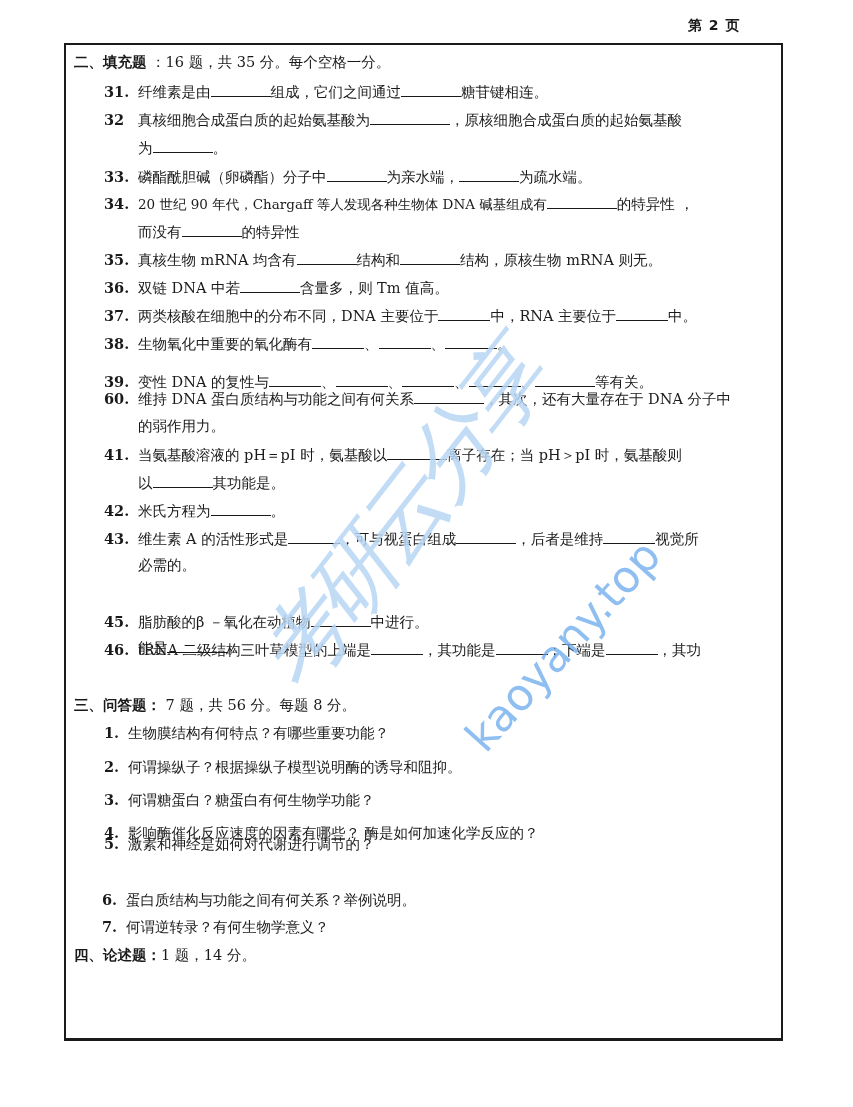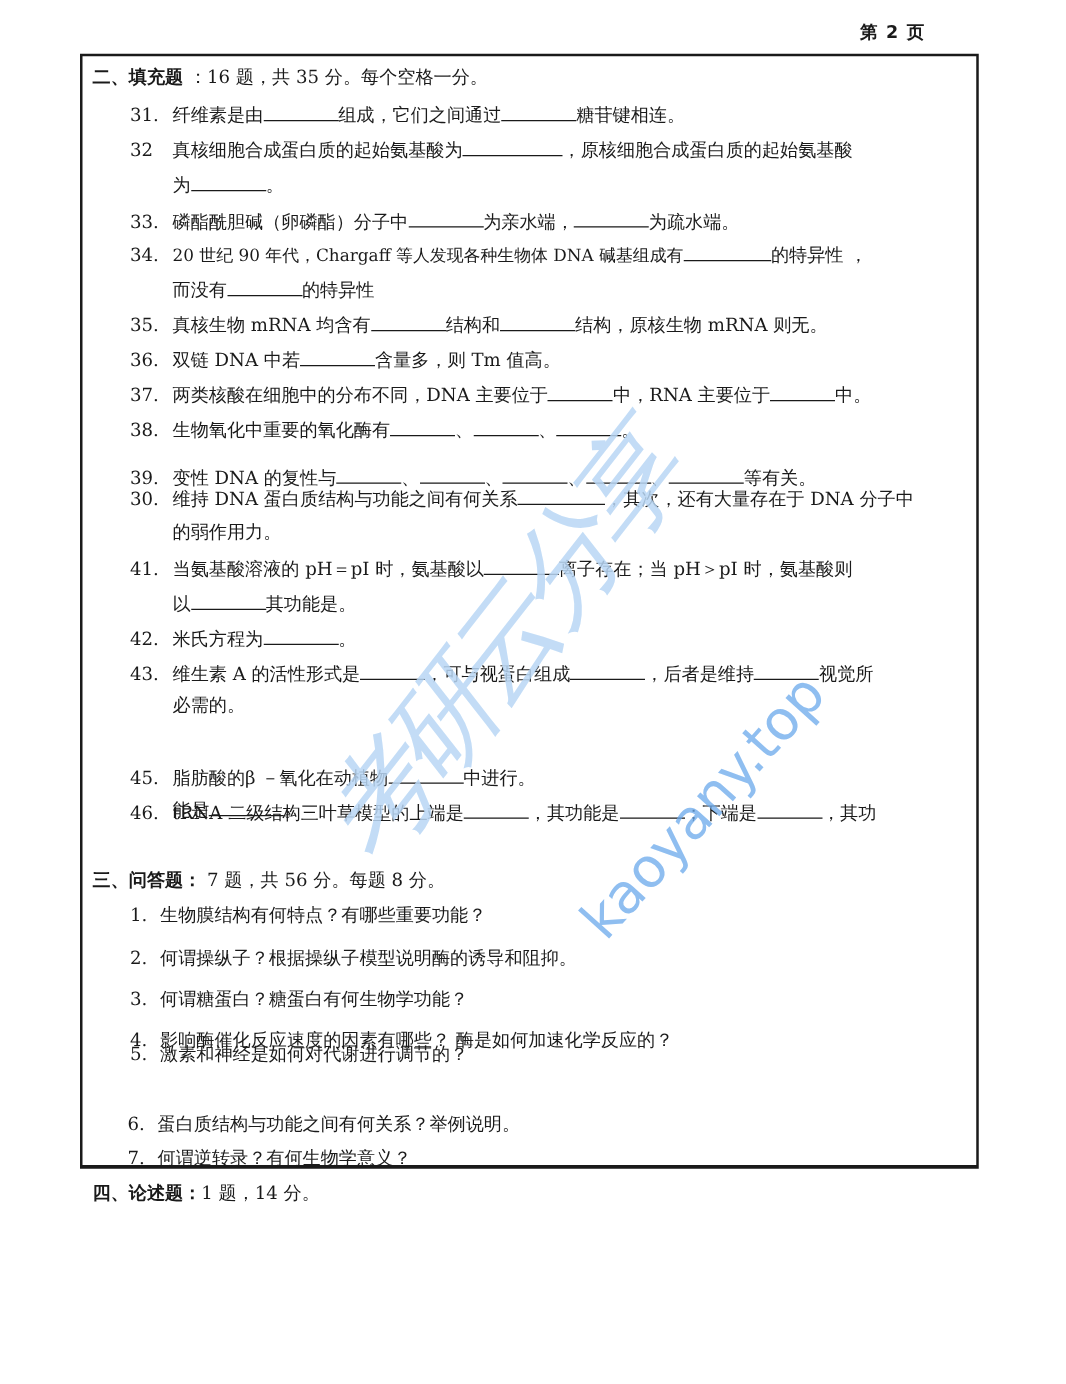--- a/index.html
+++ b/index.html
@@ -1,27 +1,27 @@
 <!DOCTYPE html>
 <html><head>
 <meta charset="utf-8">
 <style>
   html, body { margin: 0; padding: 0; background: #ffffff; }
   body { width: 853px; height: 1107px; position: relative; overflow: hidden;
          font-family: "DejaVu Serif", "Liberation Serif", serif; color: #1a1a1a; }
   .page-label { position: absolute; left: 688px; top: 17px; font-size: 14px; font-weight: bold;
                 font-family: "DejaVu Sans", "Liberation Sans", sans-serif; letter-spacing: 1px; }
-  .box { position: absolute; left: 64px; top: 43px; width: 719px; height: 892px;
+  .box { position: absolute; left: 64px; top: 43px; width: 719px; height: 998px;
          border: 2px solid #1a1a1a; border-bottom-width: 3px; box-sizing: border-box; }
   .line { position: absolute; left: 0; white-space: nowrap; font-size: 14.5px; line-height: 20px; }
   .sec { left: 8px; }
   .sec b { font-family: "DejaVu Sans", "Liberation Sans", sans-serif; font-weight: bold; }
   .q { left: 38px; }
   .cont { left: 72px; }
-  .num { display: inline-block; width: 34px; }
+  .num { display: inline-block; width: 34px; font-weight: bold; }
   .blank { display: inline-block; border-bottom: 1.5px solid #1a1a1a; height: 15px; vertical-align: baseline; }
   .w50 { width: 52px; } .w60 { width: 60px; } .w70 { width: 70px; } .w80 { width: 80px; }
   .essay { left: 80px; }
   .watermark { position: absolute; color: #b9d7f5; pointer-events: none; opacity: 0.85; }
   .wm-cn { left: 200px; top: 460px; font-size: 88px; transform: rotate(-52deg);
            font-family: "DejaVu Serif", serif; letter-spacing: -8px; font-style: italic; }
   .wm-en { left: 430px; top: 620px; font-size: 44px; transform: rotate(-48deg);
            font-family: "DejaVu Sans", sans-serif; color: #6aa9ec; opacity: 0.75; }
 </style>
 </head>
@@ -71,21 +71,21 @@
 
   <div class="line q" style="top:288px">
     <span class="num">38.</span><span>生物氧化中重要的氧化酶有</span><span class="blank w50"></span><span>、</span><span class="blank w50"></span><span>、</span><span class="blank w50"></span><span>。</span>
   </div>
 
   <div class="line q" style="top:326px">
     <span class="num">39.</span><span>变性 DNA 的复性与</span><span class="blank w50"></span><span>、</span><span class="blank w50"></span><span>、</span><span class="blank w50"></span><span>、</span><span class="blank w50"></span><span>、</span><span class="blank w60"></span><span>等有关。</span>
   </div>
 
   <div class="line q" style="top:343px">
-    <span class="num">30.</span><span>维持 DNA 蛋白质结构与功能之间有何关系</span><span class="blank w70"></span><span>，其次，还有大量存在于 DNA 分子中</span>
+    <span class="num">60.</span><span>维持 DNA 蛋白质结构与功能之间有何关系</span><span class="blank w70"></span><span>，其次，还有大量存在于 DNA 分子中</span>
   </div>
   <div class="line cont" style="top:371px">
     <span>的弱作用力。</span>
   </div>
 
   <div class="line q" style="top:399px">
     <span class="num">41.</span><span>当氨基酸溶液的 pH＝pI 时，氨基酸以</span><span class="blank w60"></span><span>离子存在；当 pH＞pI 时，氨基酸则</span>
   </div>
   <div class="line cont" style="top:427px">
     <span>以</span><span class="blank w60"></span><span>其功能是。</span>

